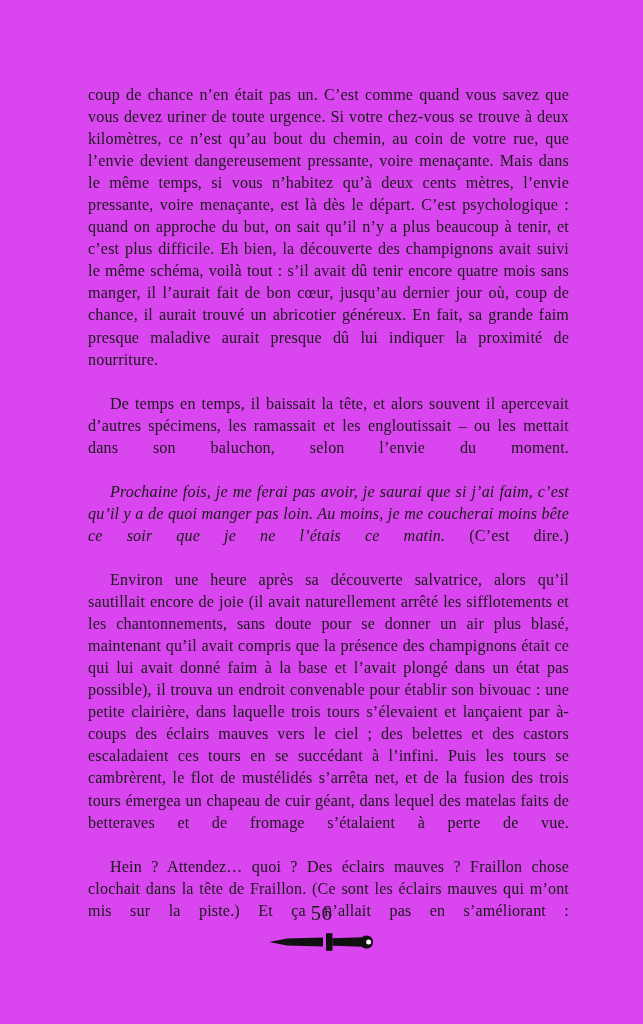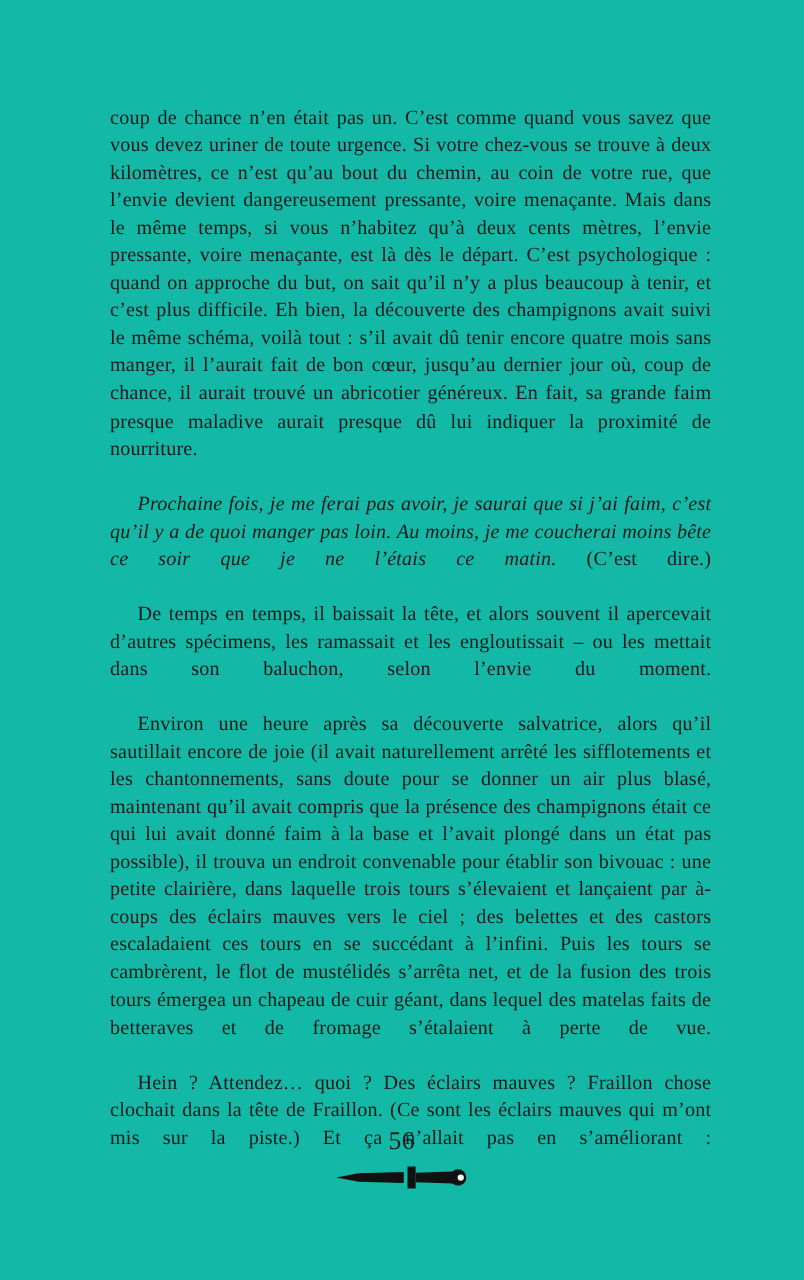--- a/index.html
+++ b/index.html
@@ -11,21 +11,21 @@
     width: 643px;
     height: 1024px;
     font-family: "Liberation Serif", "DejaVu Serif", serif;
     color: #1a1a1a;
     overflow: hidden;
   }
   .page {
     position: relative;
     width: 643px;
     height: 1024px;
-    background: #14b8a6;
+    background: #d946ef;
   }
   .text-block {
     position: absolute;
     left: 88px;
     top: 84px;
     width: 481px;
   }
   p.para {
     margin: 0;
     font-size: 16.1px;
@@ -77,23 +77,23 @@
 </style>
 </head>
 <body>
 
 <div class="page">
 
   <div class="text-block">
 
     <p class="para first">coup de chance n’en était pas un. C’est comme quand vous savez que vous devez uriner de toute urgence. Si votre chez-vous se trouve à deux kilomètres, ce n’est qu’au bout du che­min, au coin de votre rue, que l’envie devient dangereusement pressante, voire menaçante. Mais dans le même temps, si vous n’habitez qu’à deux cents mètres, l’envie pressante, voire menaçante, est là dès le départ. C’est psychologique : quand on approche du but, on sait qu’il n’y a plus beaucoup à tenir, et c’est plus difficile. Eh bien, la découverte des champignons avait suivi le même schéma, voilà tout : s’il avait dû tenir encore quatre mois sans manger, il l’aurait fait de bon cœur, jusqu’au dernier jour où, coup de chance, il aurait trouvé un abricotier généreux. En fait, sa grande faim presque maladive aurait presque dû lui indiquer la proximité de nourriture.</p>
 
+    <p class="para">De temps en temps, il baissait la tête, et alors souvent il aper­cevait d’autres spécimens, les ramassait et les engloutissait – ou les mettait dans son baluchon, selon l’envie du moment.</p>
+
     <p class="para italic"><span>Prochaine fois, je me ferai pas avoir, je saurai que si j’ai faim, c’est qu’il y a de quoi manger pas loin. Au moins, je me coucherai moins bête ce soir que je ne l’étais ce matin.</span><span class="roman"> (C’est dire.)</span></p>
-
-    <p class="para">De temps en temps, il baissait la tête, et alors souvent il aper­cevait d’autres spécimens, les ramassait et les engloutissait – ou les mettait dans son baluchon, selon l’envie du moment.</p>
 
     <p class="para">Environ une heure après sa découverte salvatrice, alors qu’il sautillait encore de joie (il avait naturellement arrêté les sifflotements et les chantonnements, sans doute pour se don­ner un air plus blasé, maintenant qu’il avait compris que la présence des champignons était ce qui lui avait donné faim à la base et l’avait plongé dans un état pas possible), il trouva un endroit convenable pour établir son bivouac : une petite clairière, dans laquelle trois tours s’élevaient et lançaient par à-coups des éclairs mauves vers le ciel ; des belettes et des cas­tors escaladaient ces tours en se succédant à l’infini. Puis les tours se cambrèrent, le flot de mustélidés s’arrêta net, et de la fusion des trois tours émergea un chapeau de cuir géant, dans lequel des matelas faits de betteraves et de fromage s’étalaient à perte de vue.</p>
 
     <p class="para">Hein ? Attendez… quoi ? Des éclairs mauves ? Fraillon chose clochait dans la tête de Fraillon. (Ce sont les éclairs mauves qui m’ont mis sur la piste.) Et ça n’allait pas en s’améliorant :</p>
 
   </div>
 
   <div class="folio">56</div>
 
   <div class="ornament">

